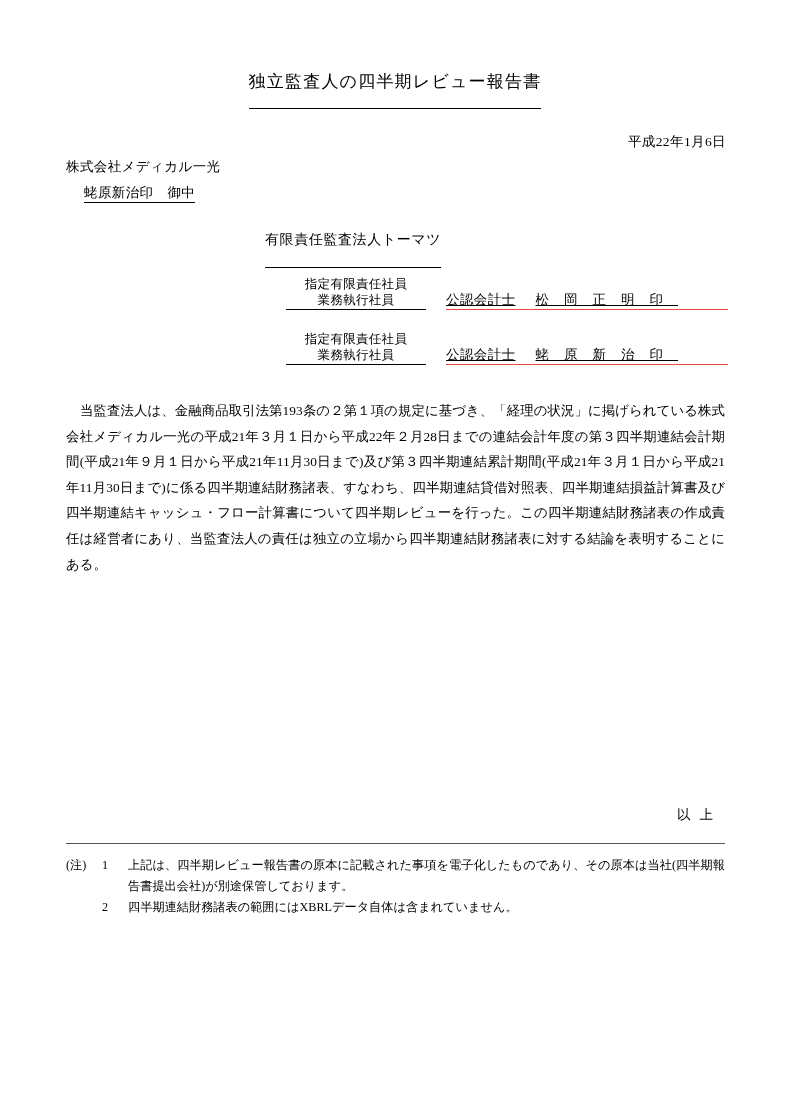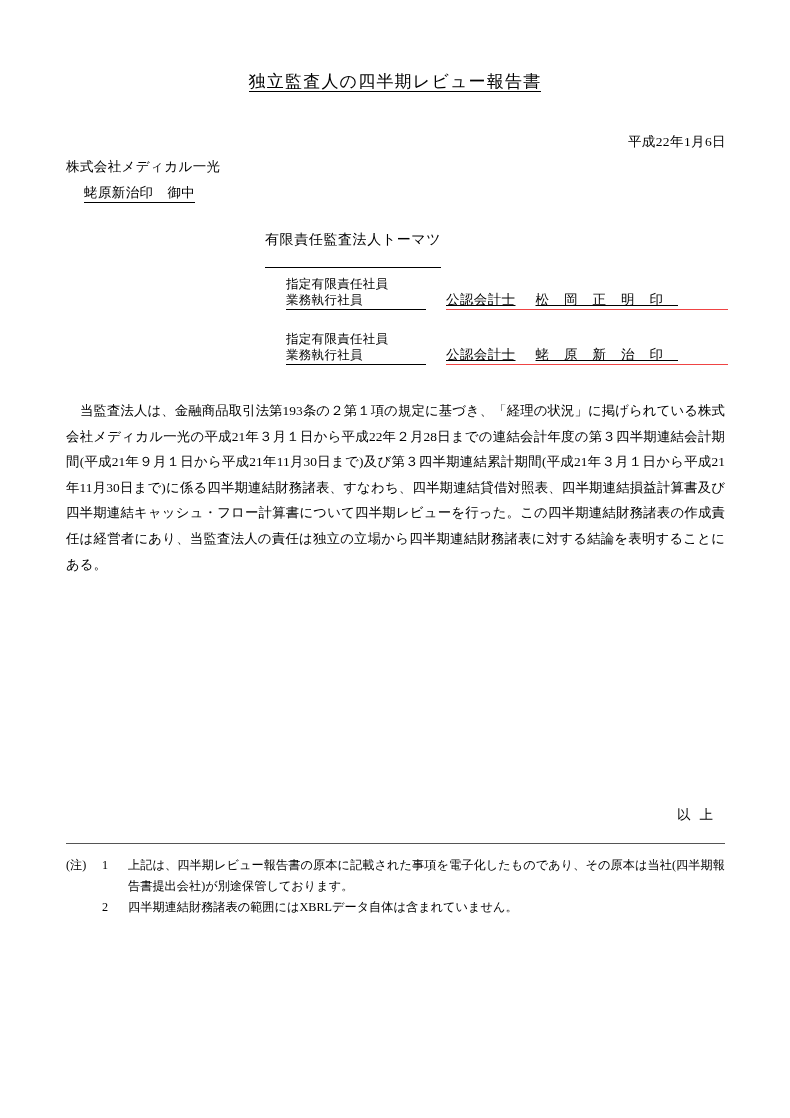--- a/index.html
+++ b/index.html
@@ -27,21 +27,21 @@
     position: absolute;
     left: 0;
     top: 70px;
     width: 790px;
     text-align: center;
     font-size: 17px;
     letter-spacing: 1.2px;
   }
   .doc-title span.t {
     border-bottom: 1px solid #000;
-    padding-bottom: 0;
+    padding-bottom: 17px;
   }
   
   .doc-date {
     position: absolute;
     right: 64px;
     top: 133px;
     font-size: 13.5px;
     letter-spacing: 0.4px;
   }
   
@@ -74,20 +74,21 @@
   .firm-name span.u {
     border-bottom: 1px solid #000;
     padding-bottom: 20px;
   }
   
   .sig-block {
     position: absolute;
     left: 286px;
     display: flex;
     align-items: flex-end;
+    text-align: center;
   }
   .sig-block.first { top: 276px; }
   .sig-block.second { top: 331px; }
   .sig-role {
     width: 140px;
     border-bottom: 1px solid #000;
     padding-bottom: 1px;
     font-size: 12.5px;
     line-height: 16px;
     letter-spacing: 0.3px;

